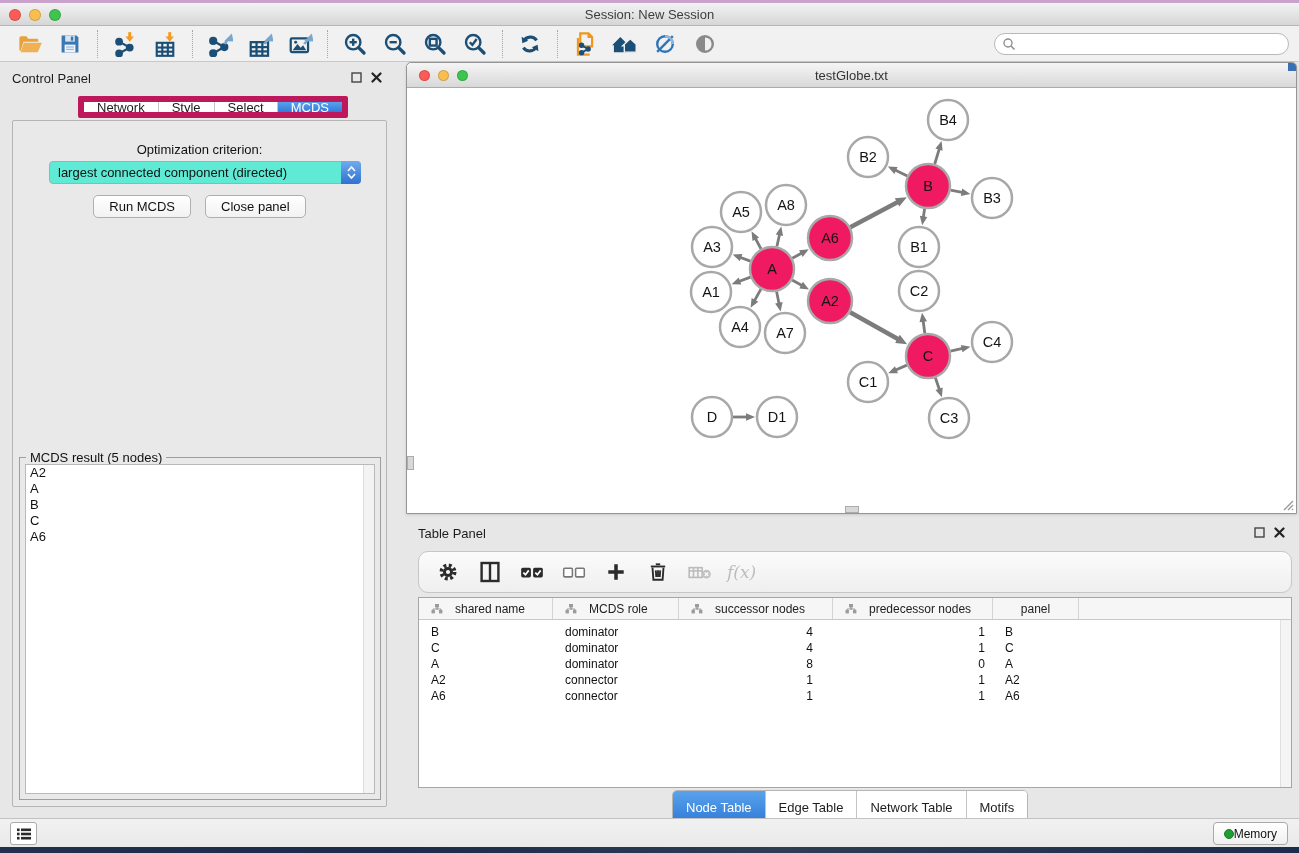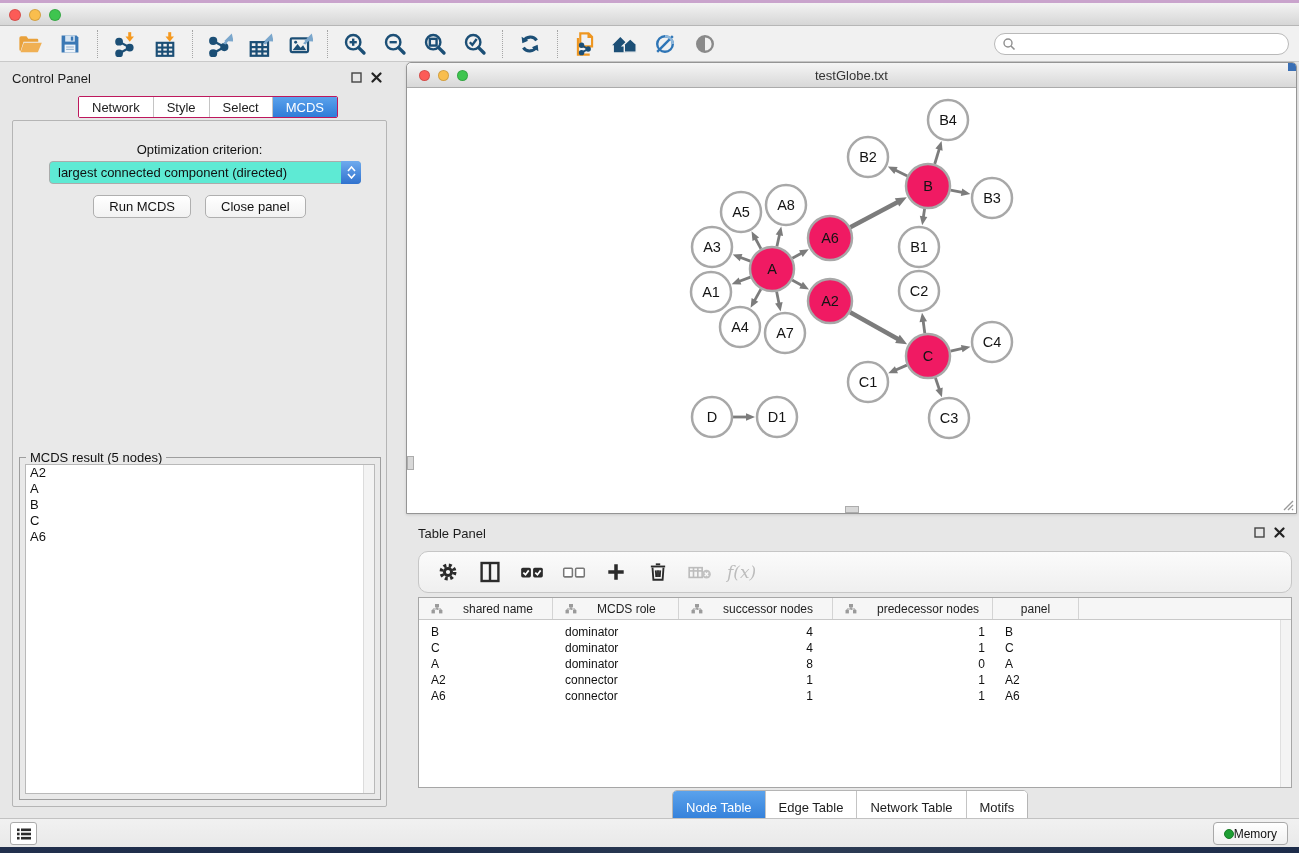--- a/index.html
+++ b/index.html
@@ -35,21 +35,21 @@
 
   
   .panel-header-ctrls { position:absolute; display:flex; gap:9px; align-items:center; }
   .icon { display:inline-flex; align-items:center; justify-content:center; }
 
   
   .control-panel { position:absolute; left:4px; top:65px; width:388px; height:747px; }
   .cp-title { position:absolute; left:8px; top:6px; font-size:13px; color:#1d1d1d; }
   .control-panel .panel-header-ctrls { right:10px; top:7px; }
   .cp-tabs { position:absolute; left:74px; top:31px; height:22px; display:flex;
-    border:1px solid #be185d; border-radius:2px; background:#fff; overflow:hidden; }
+    border:6px solid #be185d; border-radius:2px; background:#fff; overflow:hidden; }
   .seg { font-size:13px; color:#1d1d1d; padding:2px 13px; line-height:17px; border-right:1px solid #C4C4C4;
     background:#fff; display:flex; align-items:center; }
   .seg:last-child { border-right:none; }
   .seg.selected { background:linear-gradient(#5AA2EC,#2F7CD8); color:#fff; }
   .cp-body { position:absolute; left:8px; top:55px; width:375px; height:687px;
     border:1px solid #B5B5B5; background:#E9E9E9; border-radius:2px; }
   .opt-label { position:absolute; left:0; right:0; top:21px; text-align:center; font-size:13px; color:#111; }
   .combo { position:absolute; left:36px; top:40px; width:312px; height:23px; background:#5eead4;
     border:1px solid #ABABAB; border-radius:4px; display:flex; align-items:center; }
   .combo .combo-text { flex:1; font-size:13px; color:#111; padding-left:8px; white-space:nowrap; overflow:hidden; }
@@ -85,21 +85,21 @@
   .tp-title { position:absolute; left:12px; top:8px; font-size:13px; color:#1d1d1d; }
   .table-panel .panel-header-ctrls { right:12px; top:9px; }
   .tp-toolbar { position:absolute; left:12px; top:33px; width:874px; height:42px;
     background:linear-gradient(#FBFBFB,#EFEFEF); border:1px solid #C6C6C6; border-radius:10px;
     display:flex; align-items:center; padding-left:10px; gap:4px; }
   .tp-btn { background:none; border:none; width:38px; height:34px; display:flex; align-items:center; justify-content:center; }
   .tp-btn.disabled { opacity:.55; }
   .tp-table { position:absolute; left:12px; top:79px; width:874px; height:191px; background:#fff;
     border:1px solid #A6A6A6; overflow:hidden; }
   .tp-head { position:relative; height:22px; background:#F6F6F6; border-bottom:1px solid #C9C9C9; display:flex; }
-  .th { position:relative; display:flex; align-items:center; gap:20px; padding-left:12px;
+  .th { position:relative; display:flex; align-items:center; gap:12px; padding-left:12px;
     font-size:12px; color:#222; border-right:1px solid #D4D4D4; height:100%; }
   .tp-rows { position:relative; padding-top:4px; }
   .tr { display:flex; height:16px; align-items:center; }
   .td { font-size:12px; color:#111; padding-left:12px; white-space:nowrap; }
   .td.num { text-align:right; padding-left:0; }
   .tp-scroll { position:absolute; right:0; top:22px; bottom:0; width:11px; background:#F4F4F4; border-left:1px solid #E0E0E0; }
   .tp-tabs { position:absolute; left:266px; top:272px; height:34px; display:flex;
     border:1px solid #B5B5B5; border-radius:5px; background:#fff; overflow:hidden; }
 
   
@@ -116,20 +116,21 @@
 
 <div id="screen">
   <div class="desktop-top"></div>
 
   <div class="main-titlebar">
     <div class="lights" id="main-lights">
         <span class="dot red"></span>
         <span class="dot yellow"></span>
         <span class="dot green"></span>
       </div>
+    <div class="title">Session: New Session</div>
   </div>
 
   <div class="main-toolbar" id="main-toolbar">
     <button class="tb-btn">
         <span class="icon">
           <svg width="26" height="24" viewBox="0 0 22 20">
             <path d="M2 5 Q2 3.5 3.5 3.5 L8 3.5 L9.5 5.5 L17 5.5 Q18 5.5 18 6.7 L18 8 L5.5 8 L3 16 Q2 16 2 14.5 Z" fill="#E9A13B"></path>
             <path d="M5.8 9 L21 9 L17.8 16.5 Q17.5 17 16.8 17 L3 17 Z" fill="#F0B054"></path>
           </svg>
         </span>

